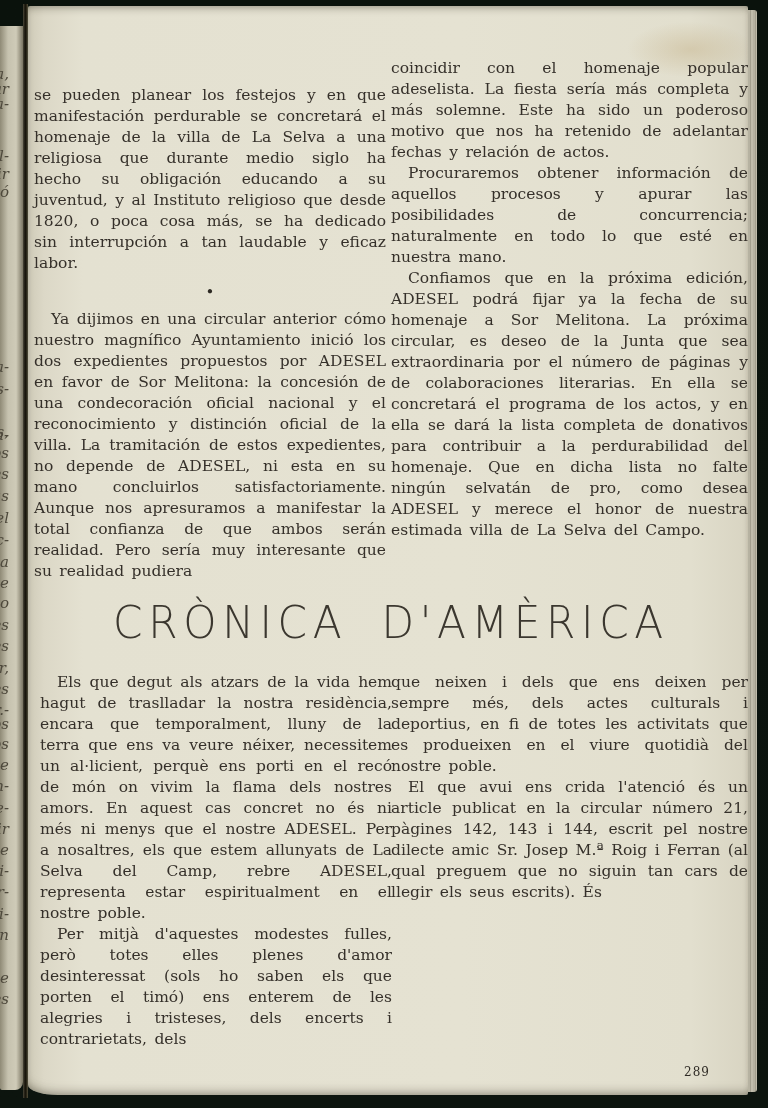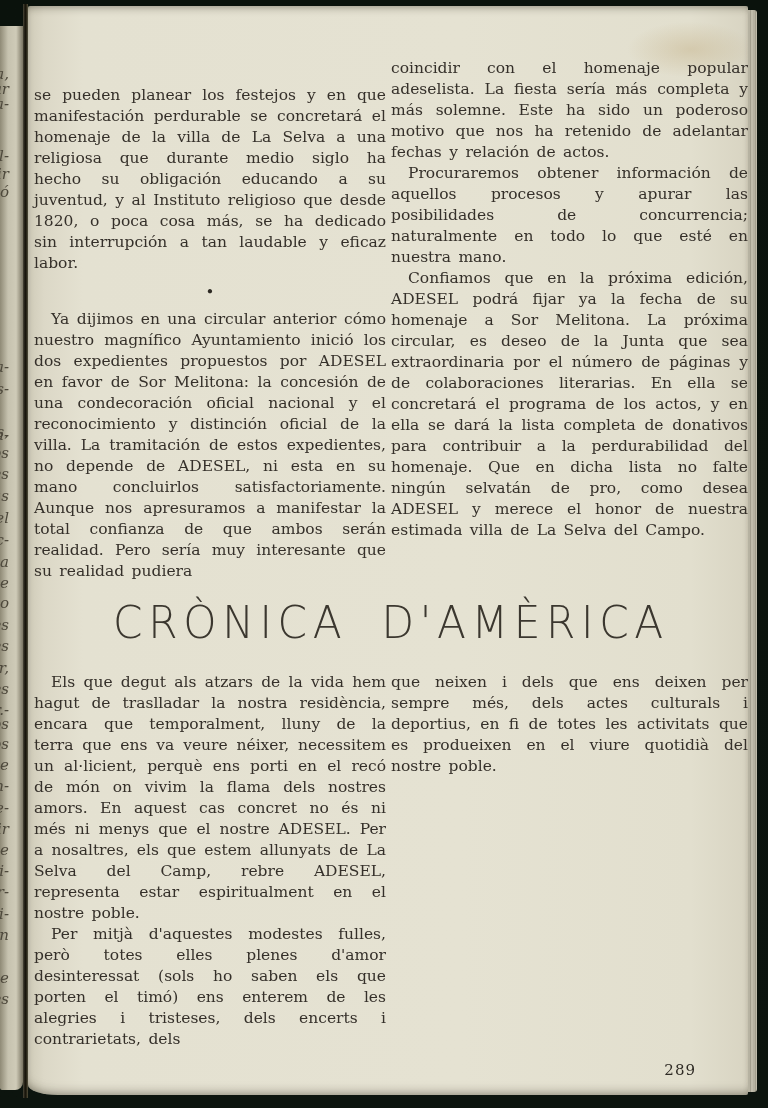--- a/index.html
+++ b/index.html
@@ -27,28 +27,28 @@
               background:repeating-linear-gradient(90deg,#b6b2a1 0 2px,#a39f8e 2px 3px,#c0bcab 3px 5px);
               border-radius:0 3px 3px 0;}
   .col{position:absolute;text-align:justify;color:#35302a;
        font-size:15.5px;line-height:21px;word-spacing:2.5px;}
   .col p{margin:0;}
   .col p.indent{text-indent:17px;}
   .sep{display:block;text-align:center;font-size:15px;line-height:16px;
        margin:10px 0 9px 0;color:#2d2923;}
   .col-tl{left:6px;top:52px;width:352px;margin-top:27px;}
   .col-tr{left:363px;top:52px;width:357px;}
-  .col-bl{left:6px;top:666px;width:352px;}
+  .col-bl{left:12px;top:666px;width:352px;}
   .col-br{left:363px;top:666px;width:357px;}
   .headline{position:absolute;left:6px;top:592px;width:714px;text-align:center;
             font-family:"DejaVu Sans", sans-serif;font-weight:200;
             font-size:45px;line-height:50px;color:#3b372f;
             letter-spacing:6px;word-spacing:16px;transform:scaleX(.94);}
-  .page-number{position:absolute;right:52px;bottom:16px;
-               font-size:15px;color:#2f2b25;letter-spacing:1px;}
+  .page-number{position:absolute;right:38px;bottom:16px;
+               font-size:12px;color:#2f2b25;letter-spacing:1px;}
 </style>
 </head>
 <body>
 
 <div class="stage">
 
   <div class="prev-page">
     <div id="spine-text">
         <span class="spine-frag" style="top: 42px;">lva,</span>
         <span class="spine-frag" style="top: 57px;">nar</span>
@@ -107,20 +107,21 @@
 
     <div class="headline">CRÒNICA D'AMÈRICA</div>
 
     <div class="col col-bl">
       <p class="indent">Els que degut als atzars de la vida hem hagut de traslladar la nostra residència, encara que temporalment, lluny de la terra que ens va veure néixer, necessitem un al·licient, perquè ens porti en el recó de món on vivim la flama dels nostres amors. En aquest cas concret no és ni més ni menys que el nostre ADESEL. Per a nosaltres, els que estem allunyats de La Selva del Camp, rebre ADESEL, representa estar espiritualment en el nostre poble.</p>
       <p class="indent">Per mitjà d'aquestes modestes fulles, però totes elles plenes d'amor desinteressat (sols ho saben els que porten el timó) ens enterem de les alegries i tristeses, dels encerts i contrarietats, dels</p>
     </div>
 
     <div class="col col-br">
       <p>que neixen i dels que ens deixen per sempre més, dels actes culturals i deportius, en fi de totes les activitats que es produeixen en el viure quotidià del nostre poble.</p>
+      <p class="indent">El que avui ens crida l'atenció és un article publicat en la circular número 21, pàgines 142, 143 i 144, escrit pel nostre dilecte amic Sr. Josep M.ª Roig i Ferran (al qual preguem que no siguin tan cars de llegir els seus escrits). És</p>
     </div>
 
     <div class="page-number">289</div>
   </div>
 
   <div class="page-edges"></div>
 
 </div>
 
 </body></html>

